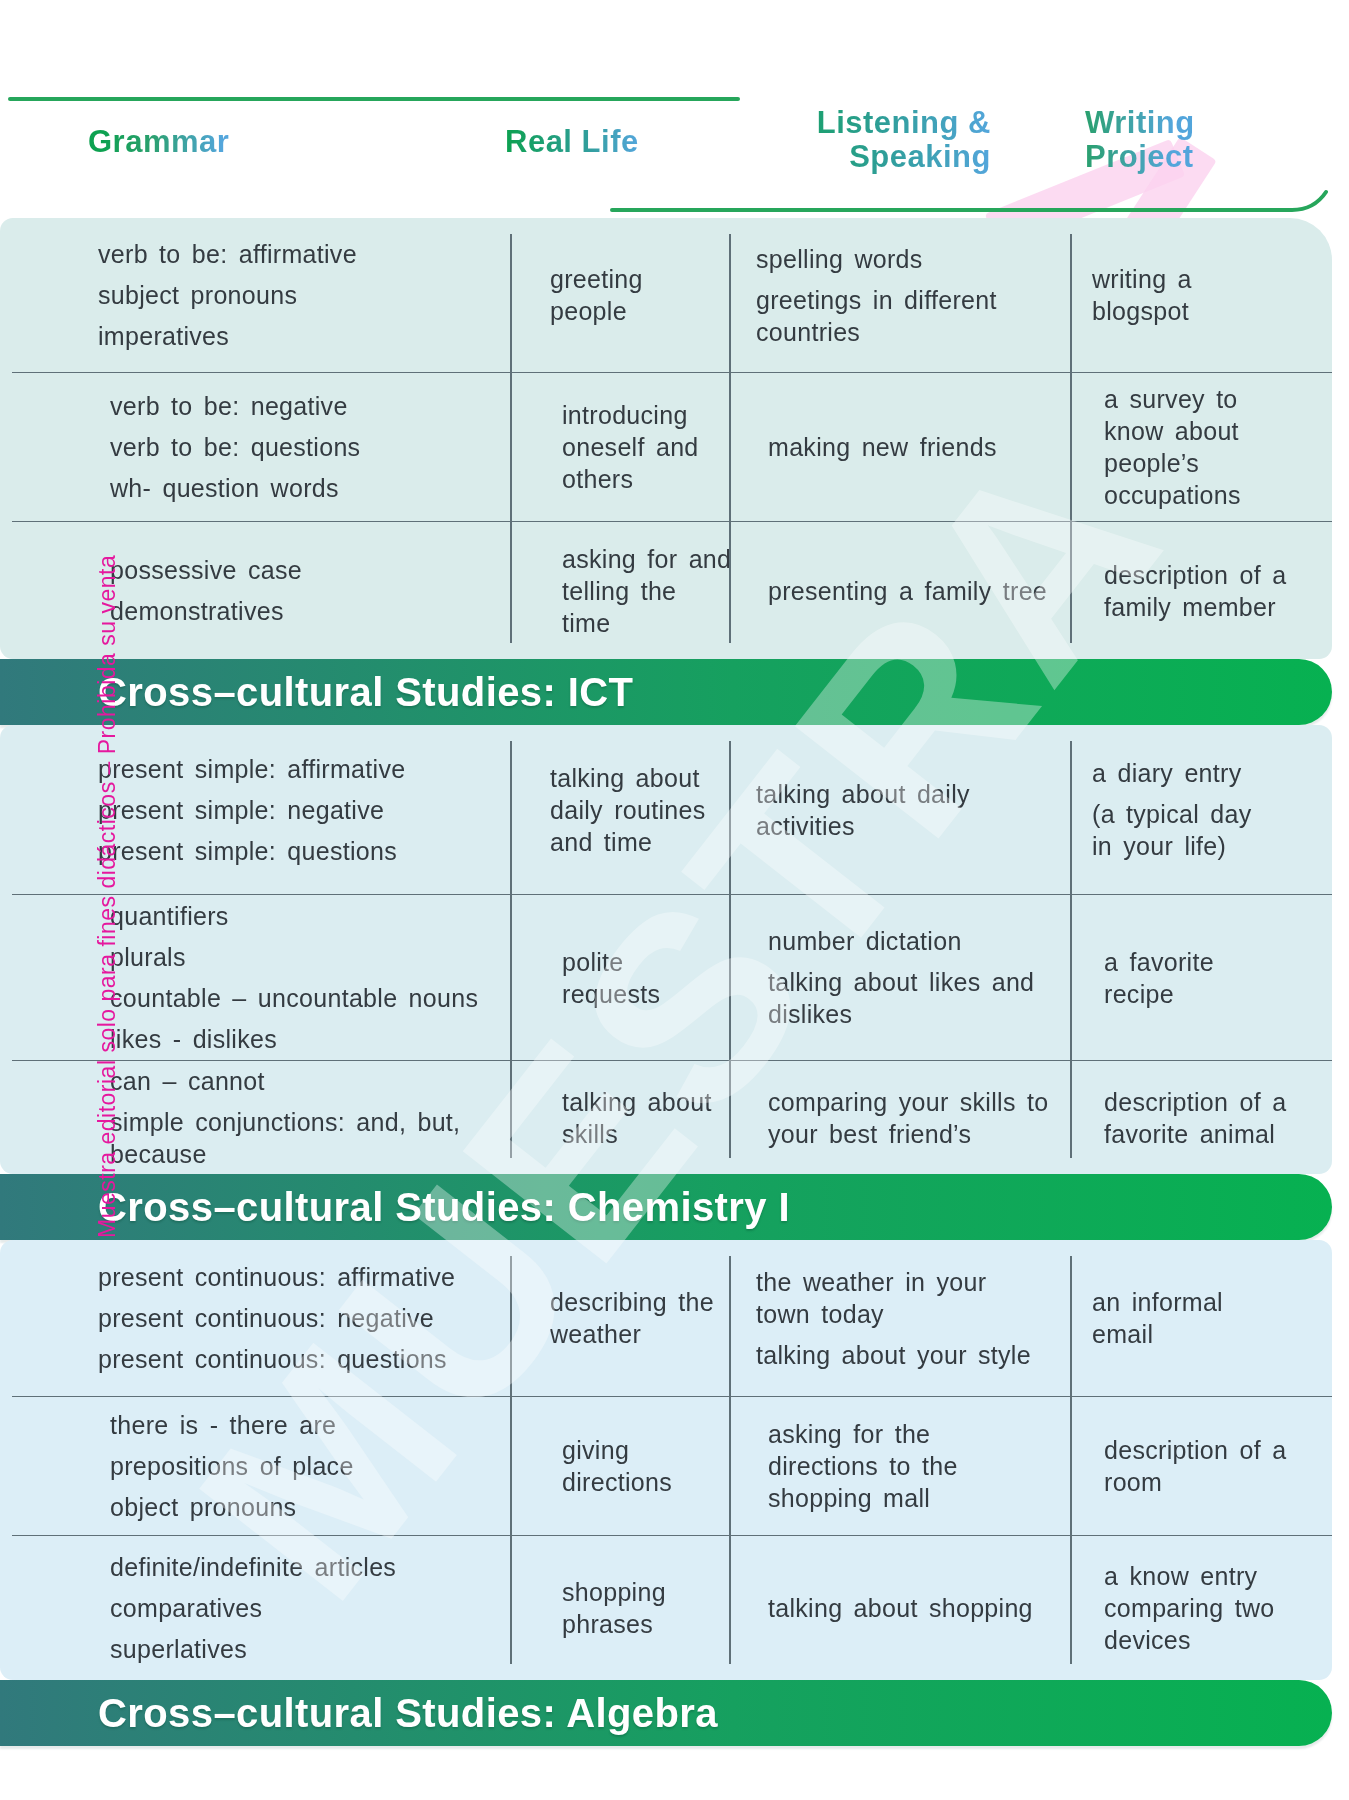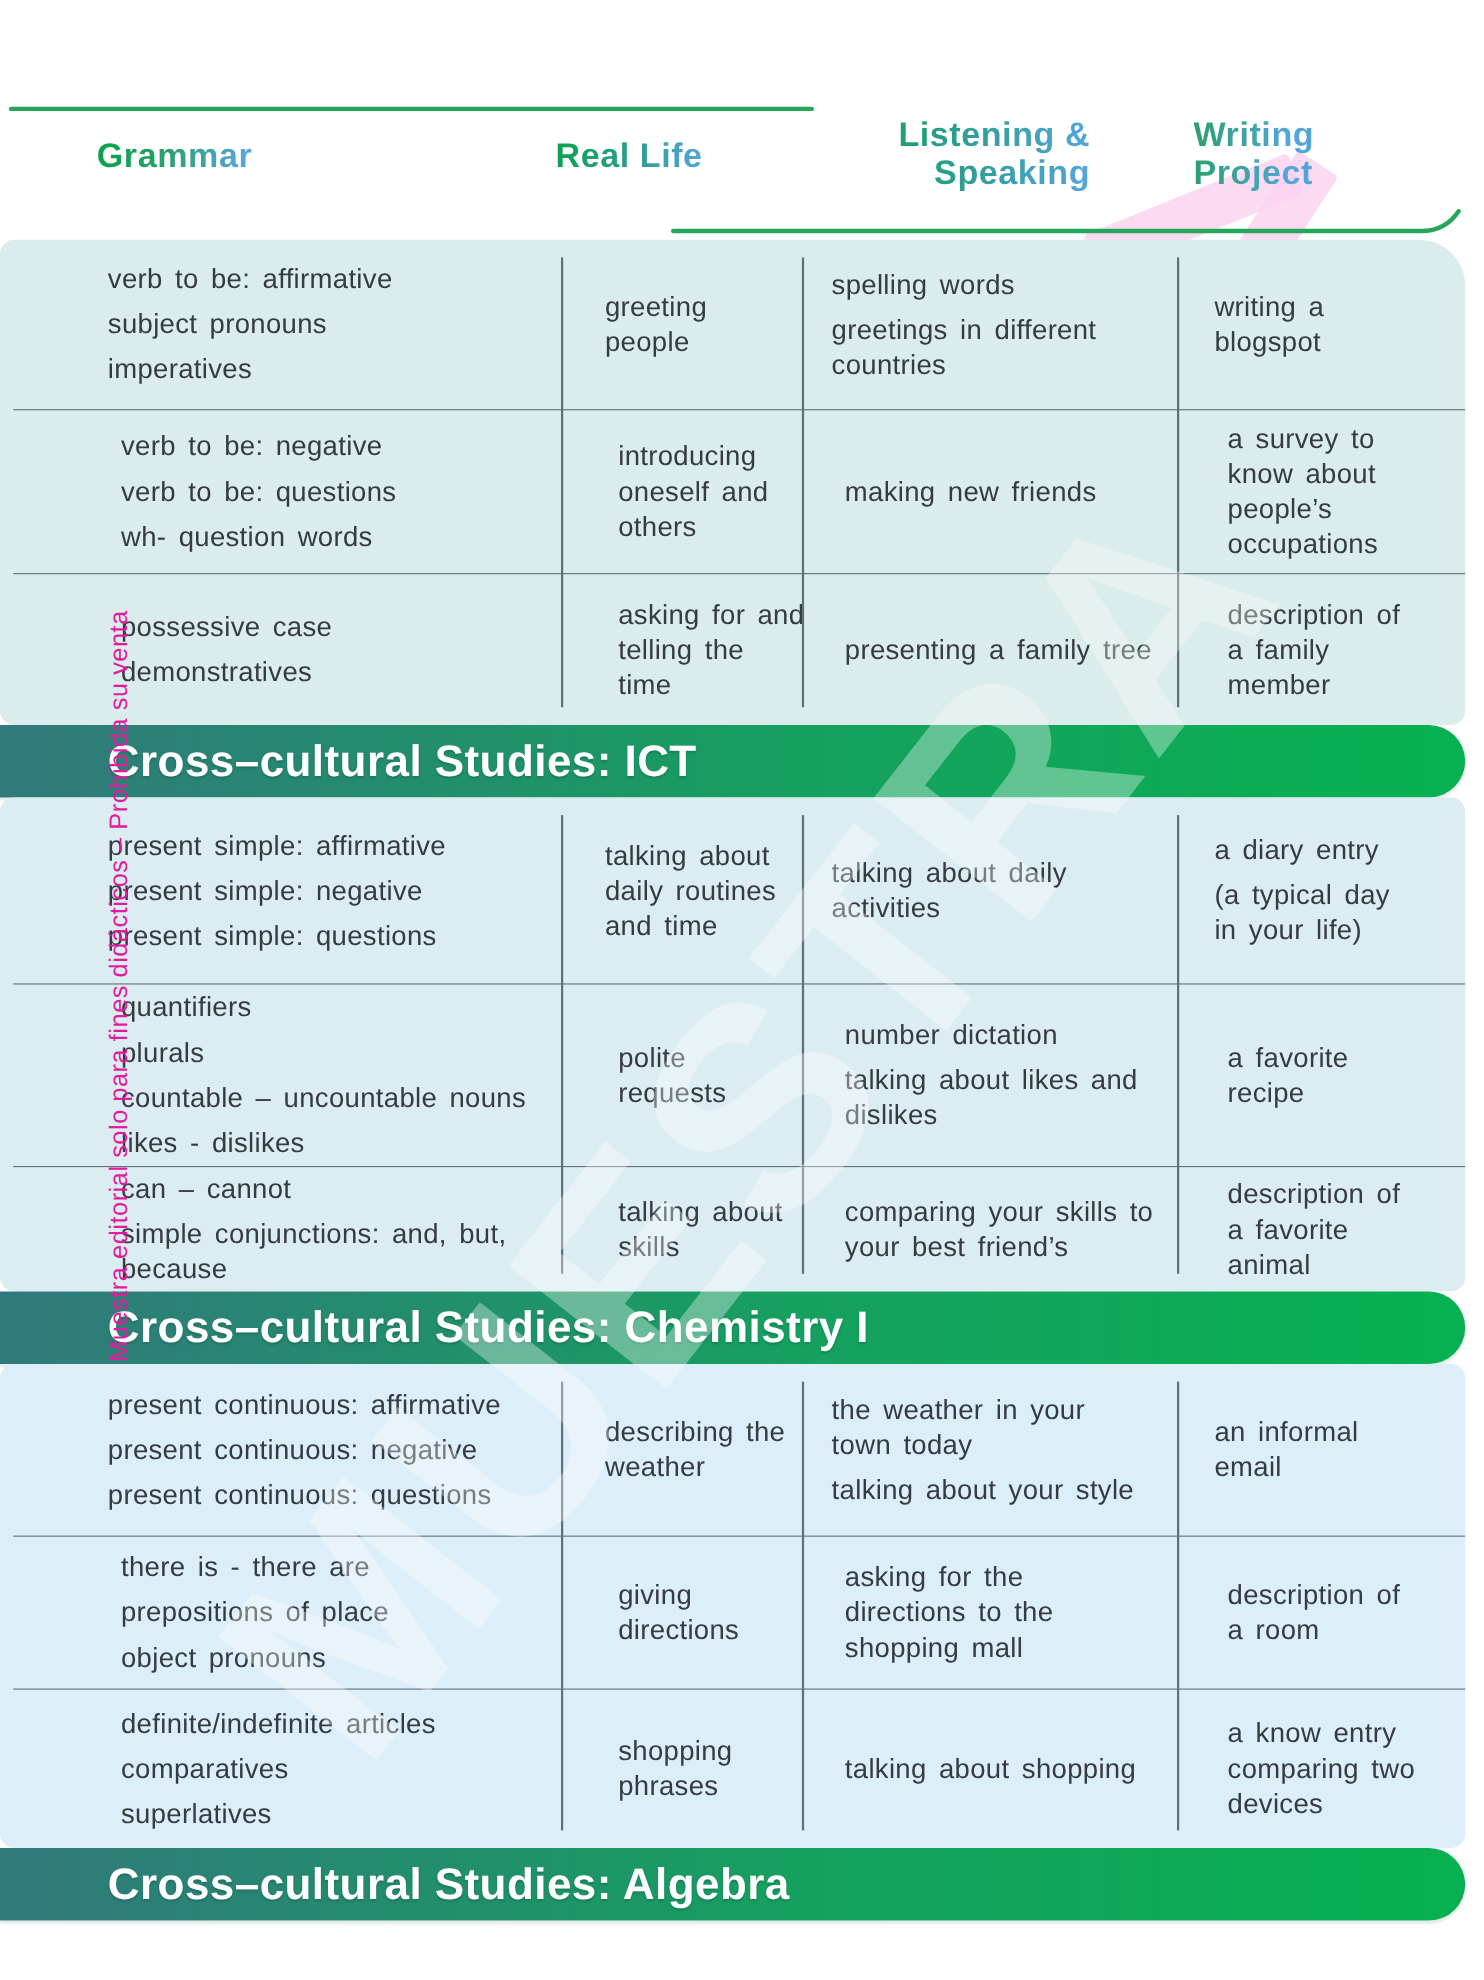--- a/index.html
+++ b/index.html
@@ -47,21 +47,21 @@
   .cell{
     display:flex;flex-direction:column;justify-content:center;
     gap:9px;box-sizing:border-box;
     font-size:25px;line-height:1.28;color:#343b41;
     letter-spacing:.3px;word-spacing:4px;
   }
   .cell p{margin:0;}
   .cell.c0{padding-left:98px;padding-right:18px;}
   .cell.c1{padding-left:40px;padding-right:8px;}
   .cell.c2{padding-left:27px;padding-right:32px;}
-  .cell.c3{padding-left:34px;padding-right:56px;}
+  .cell.c3{padding-left:22px;padding-right:56px;}
   .vline{
     position:absolute;top:16px;bottom:16px;width:1.5px;
     background:#5f7078;
   }
   
   .banner{
     position:relative;
     width:1332px;height:66px;
     border-radius:0 33px 33px 0;
     background:linear-gradient(90deg,#31797c 0%,#16a05f 55%,#07b151 100%);

